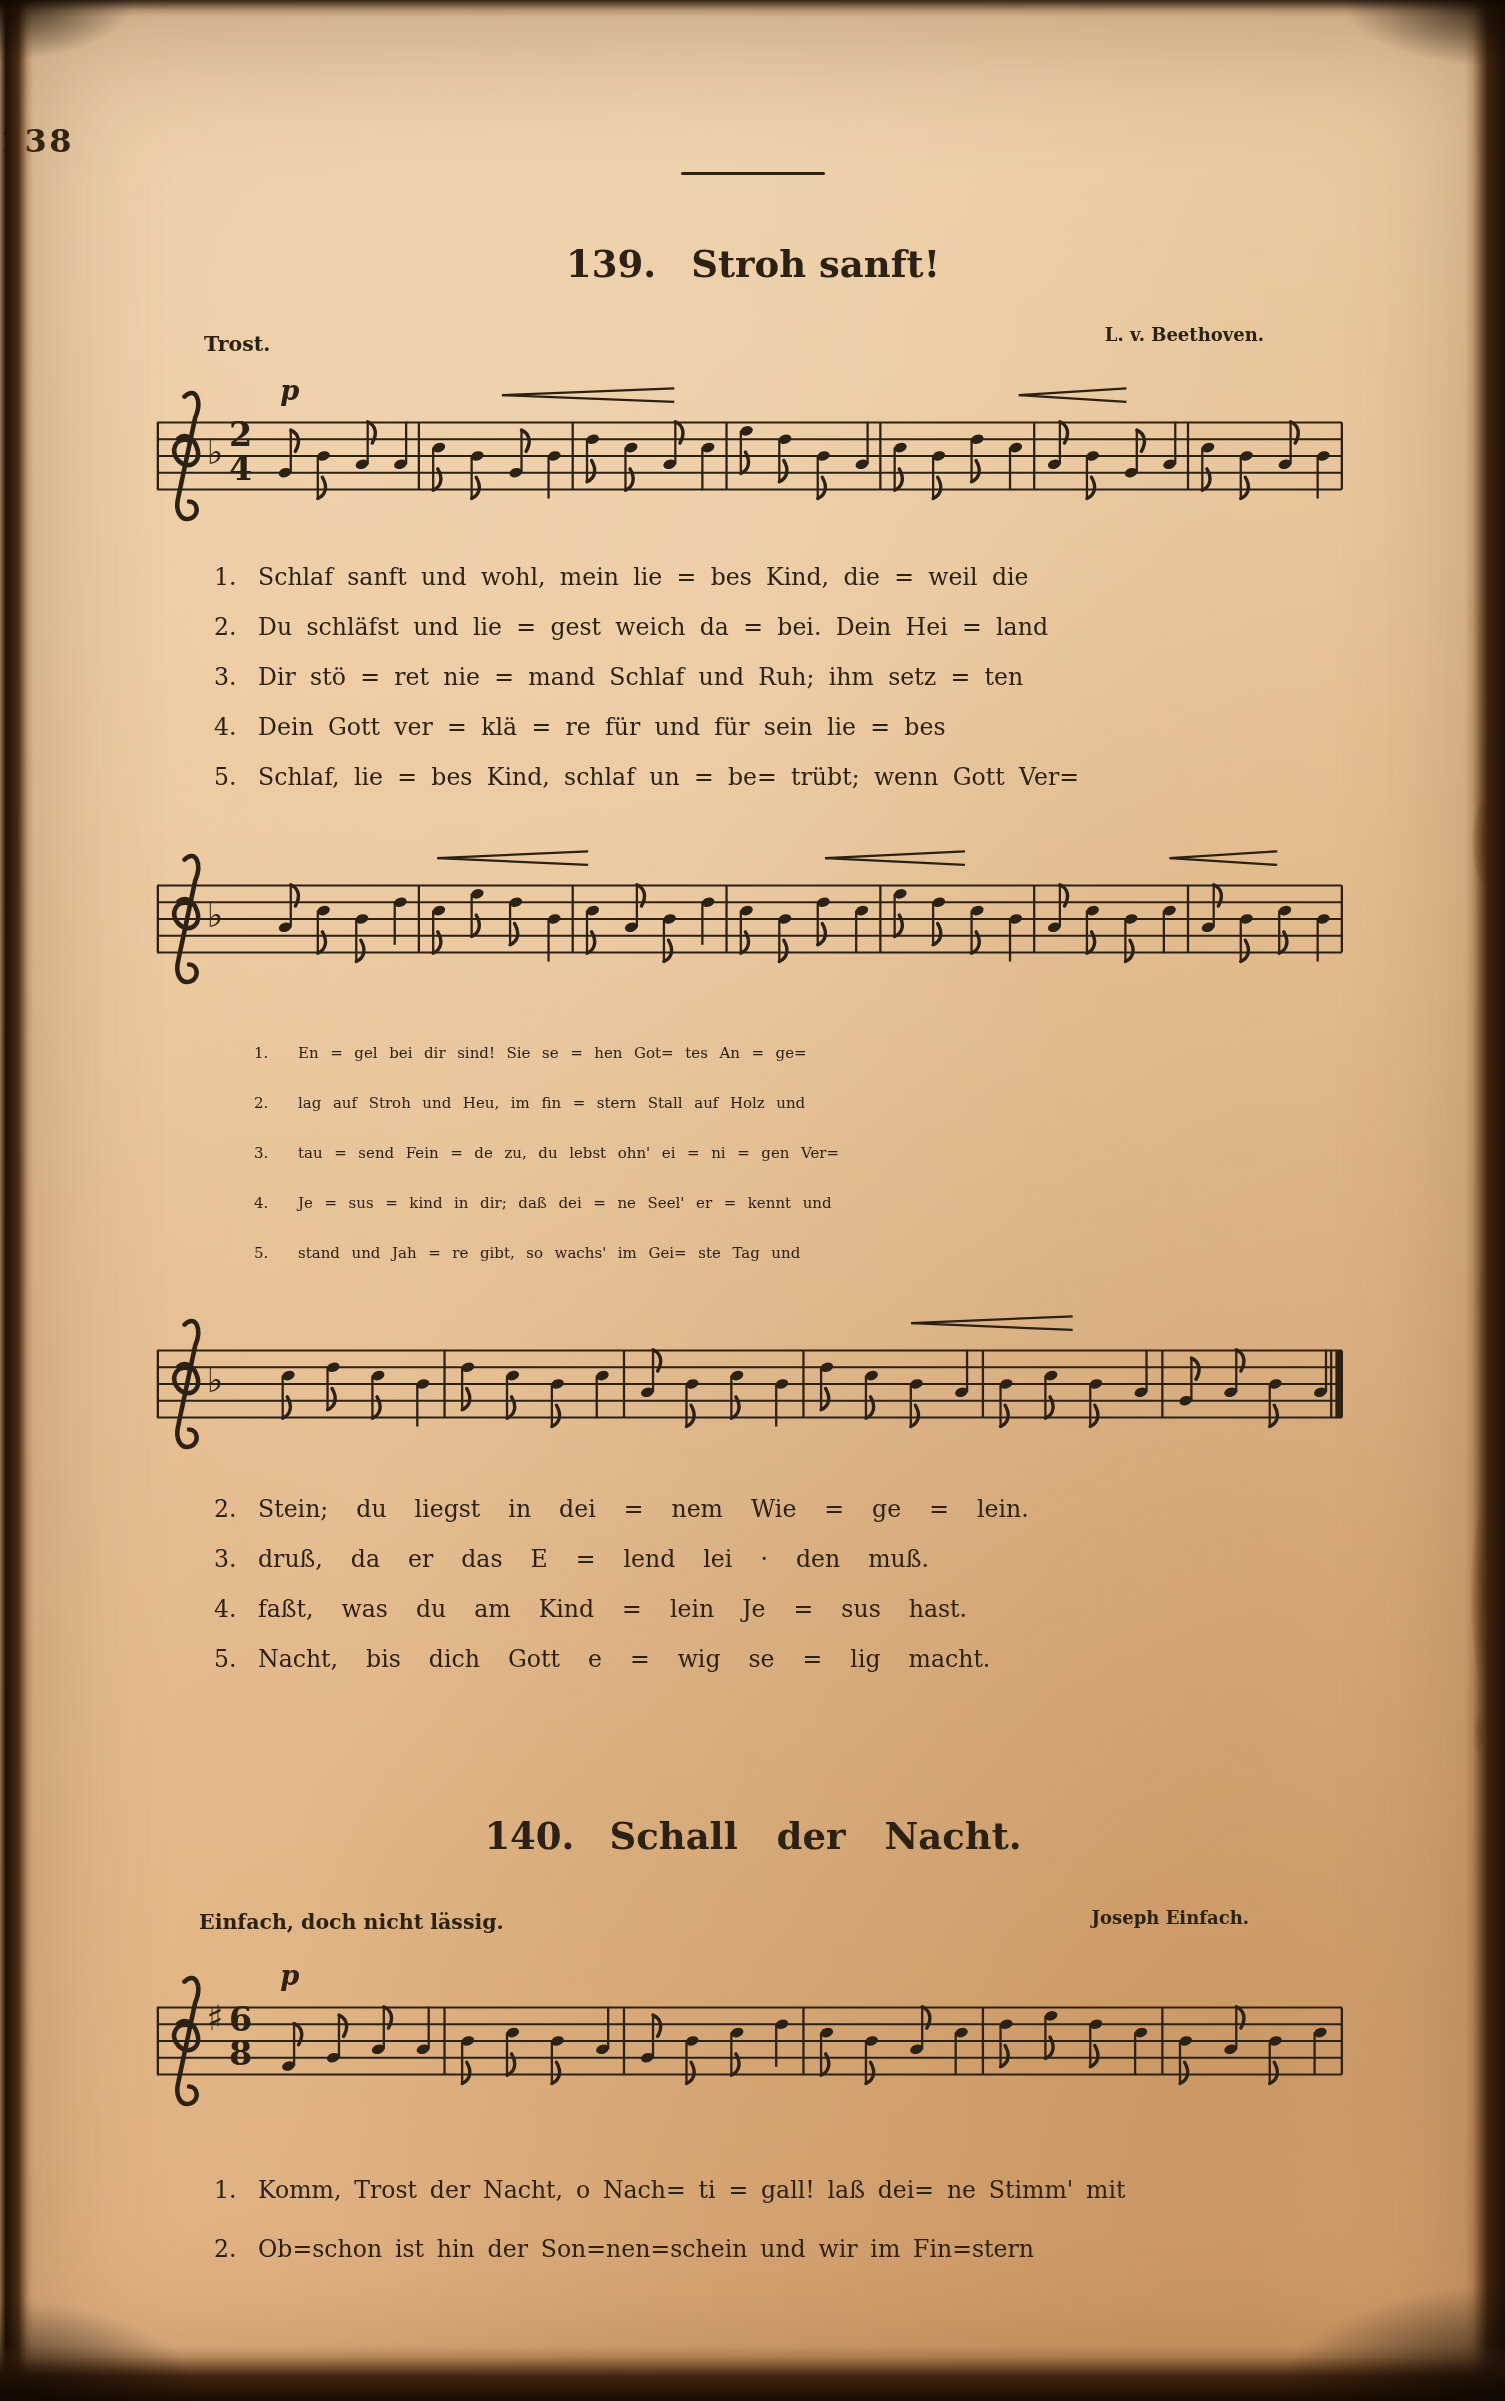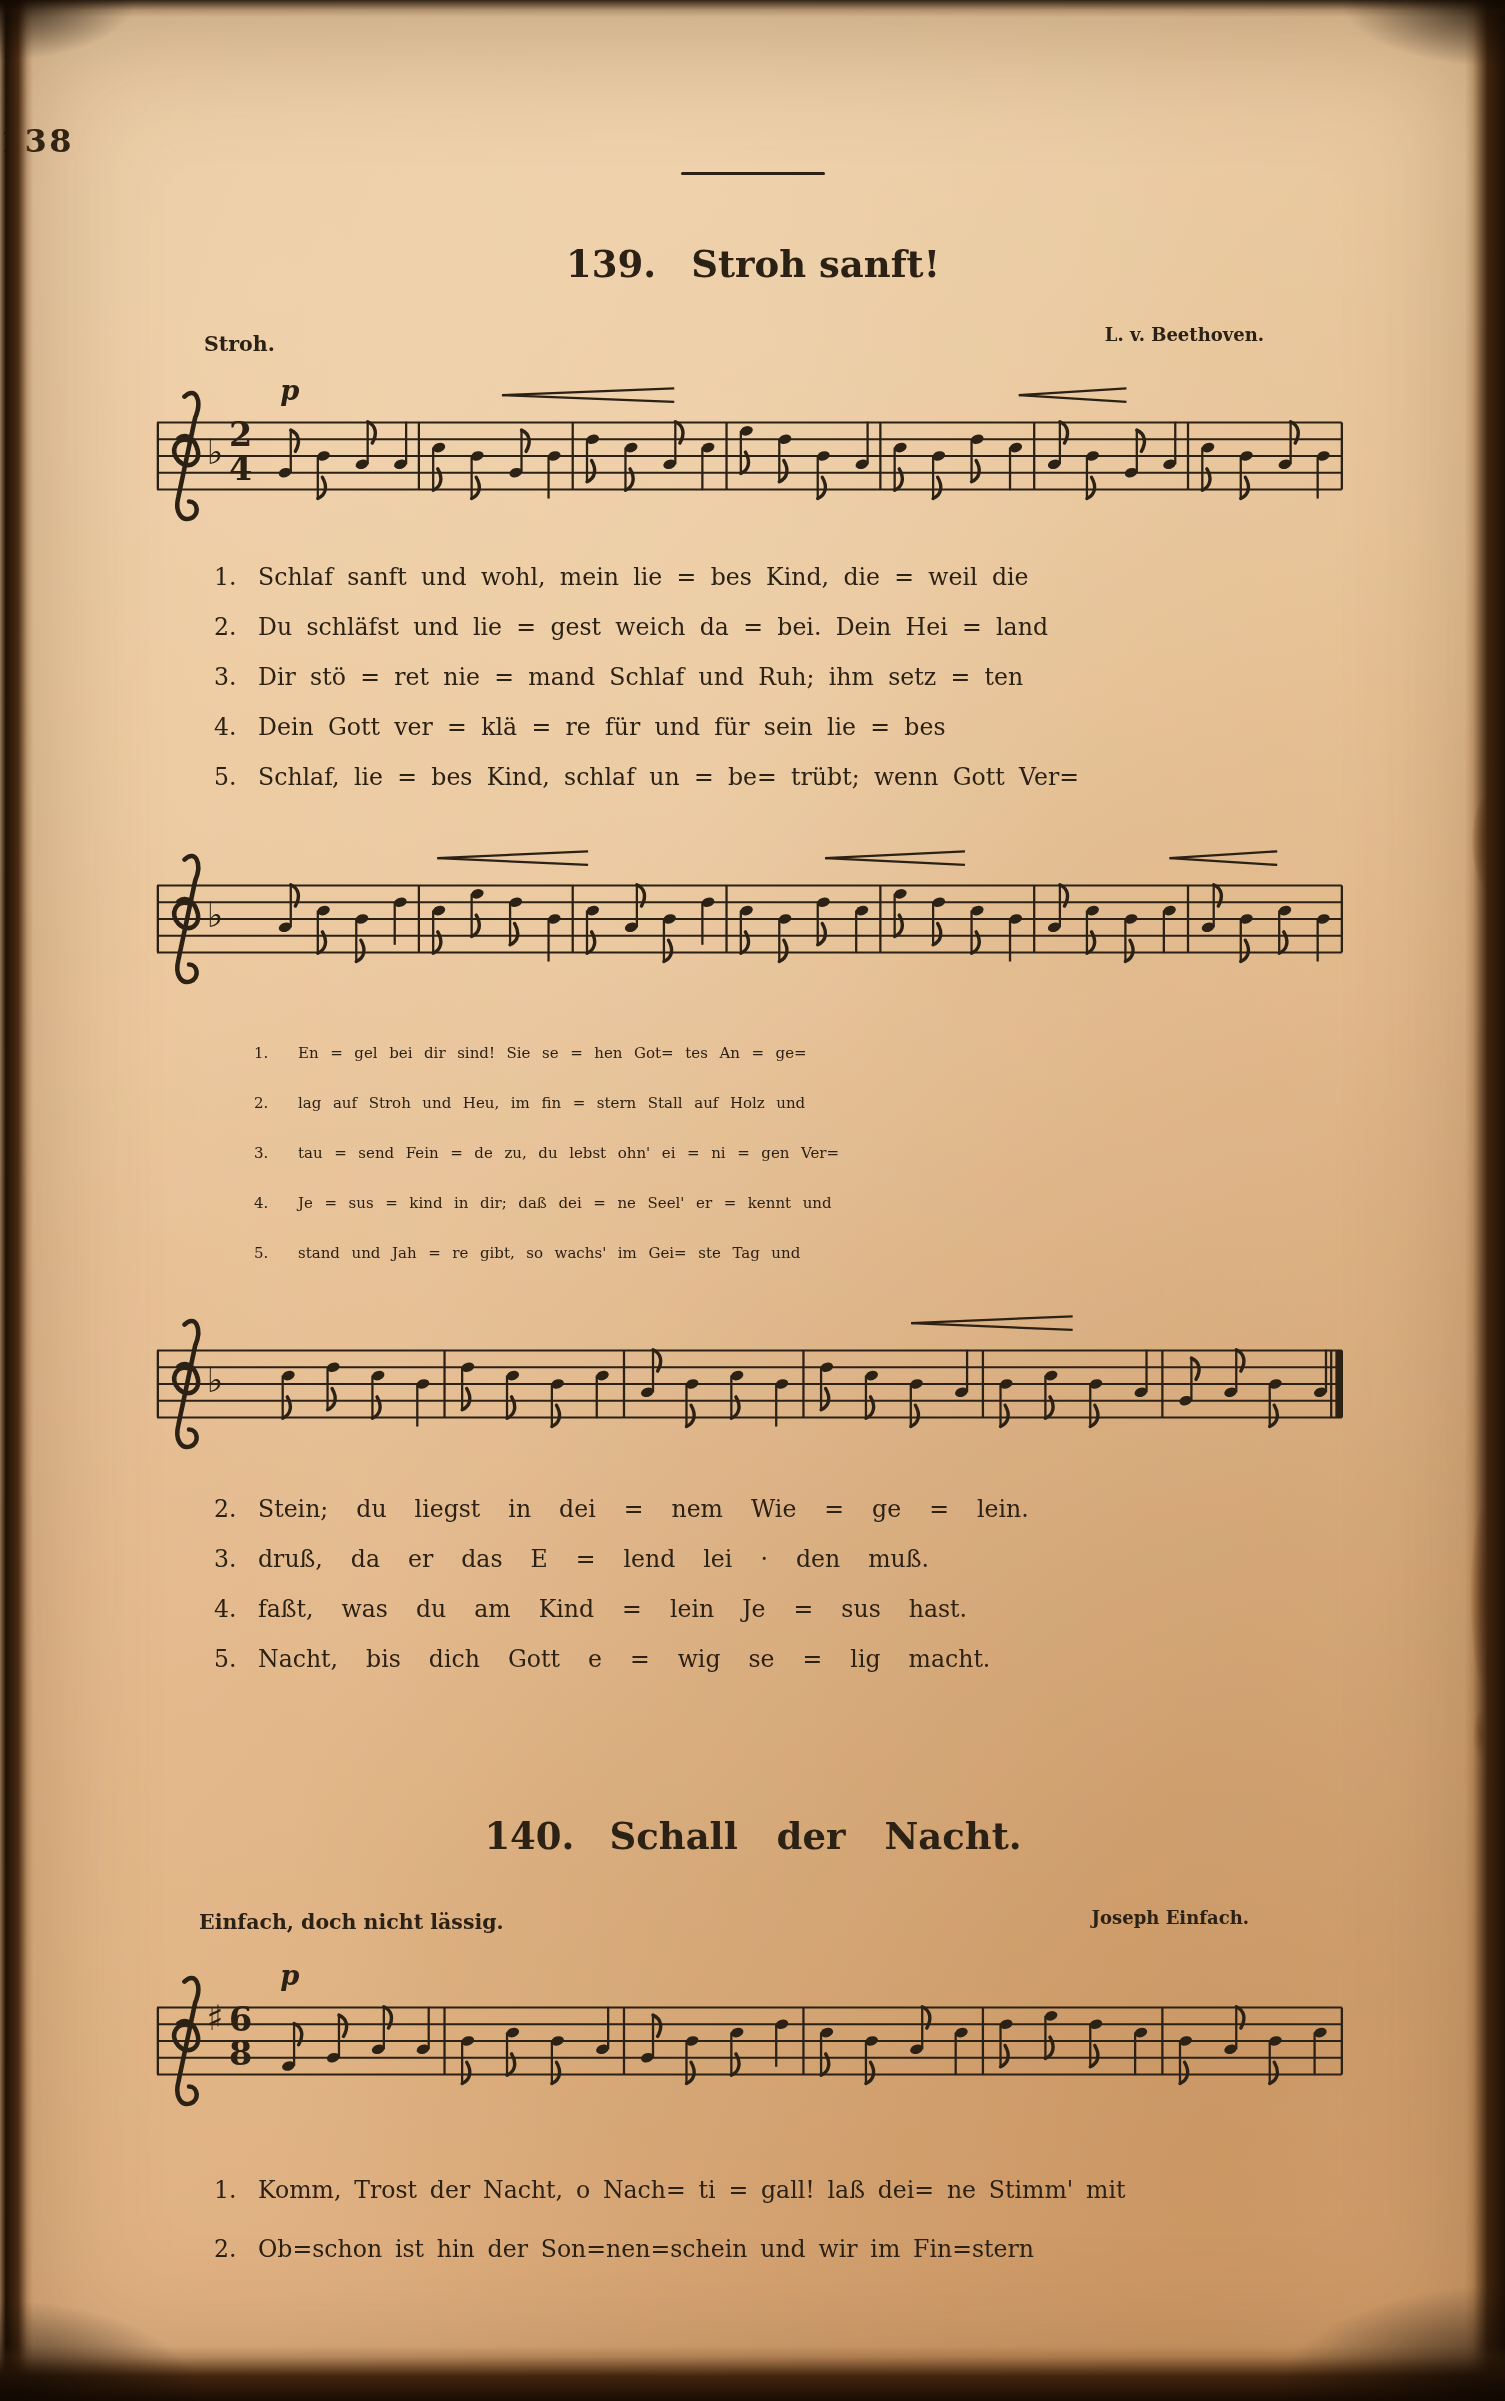--- a/index.html
+++ b/index.html
@@ -80,21 +80,21 @@
 
 <div class="page">
   <div class="content">
 
     <div class="page-number">138</div>
     <div class="page-rule"></div>
 
     <div class="song-title" id="title-139">
       <span class="num">139.</span><span>Stroh sanft!</span>
     </div>
-    <div class="tempo" id="tempo-139">Stroh.</div>
+    <div class="tempo" id="tempo-139">Trost.</div>
     <div class="composer" id="composer-139">L. v. Beethoven.</div>
 
     <div class="system" id="sys-0-0">
         <svg width="1203" height="192" viewBox="0 0 1582 252">
           <line x1="8" y1="78" x2="1566" y2="78" stroke="#2c2115" stroke-width="2.6"></line>
           <line x1="8" y1="100" x2="1566" y2="100" stroke="#2c2115" stroke-width="2.6"></line>
           <line x1="8" y1="122" x2="1566" y2="122" stroke="#2c2115" stroke-width="2.6"></line>
           <line x1="8" y1="144" x2="1566" y2="144" stroke="#2c2115" stroke-width="2.6"></line>
           <line x1="8" y1="166" x2="1566" y2="166" stroke="#2c2115" stroke-width="2.6"></line>
           <line x1="9" y1="78" x2="9" y2="166" stroke="#2c2115" stroke-width="3"></line>

